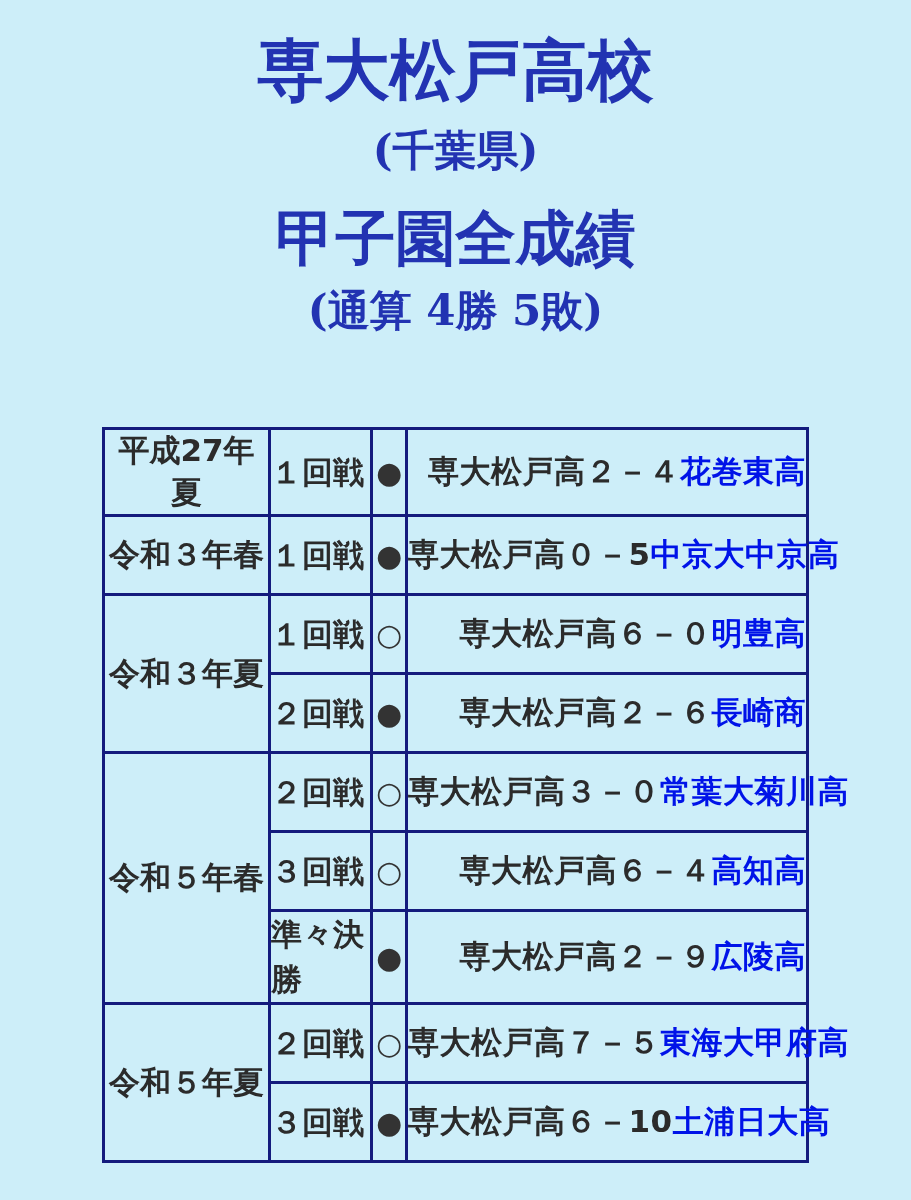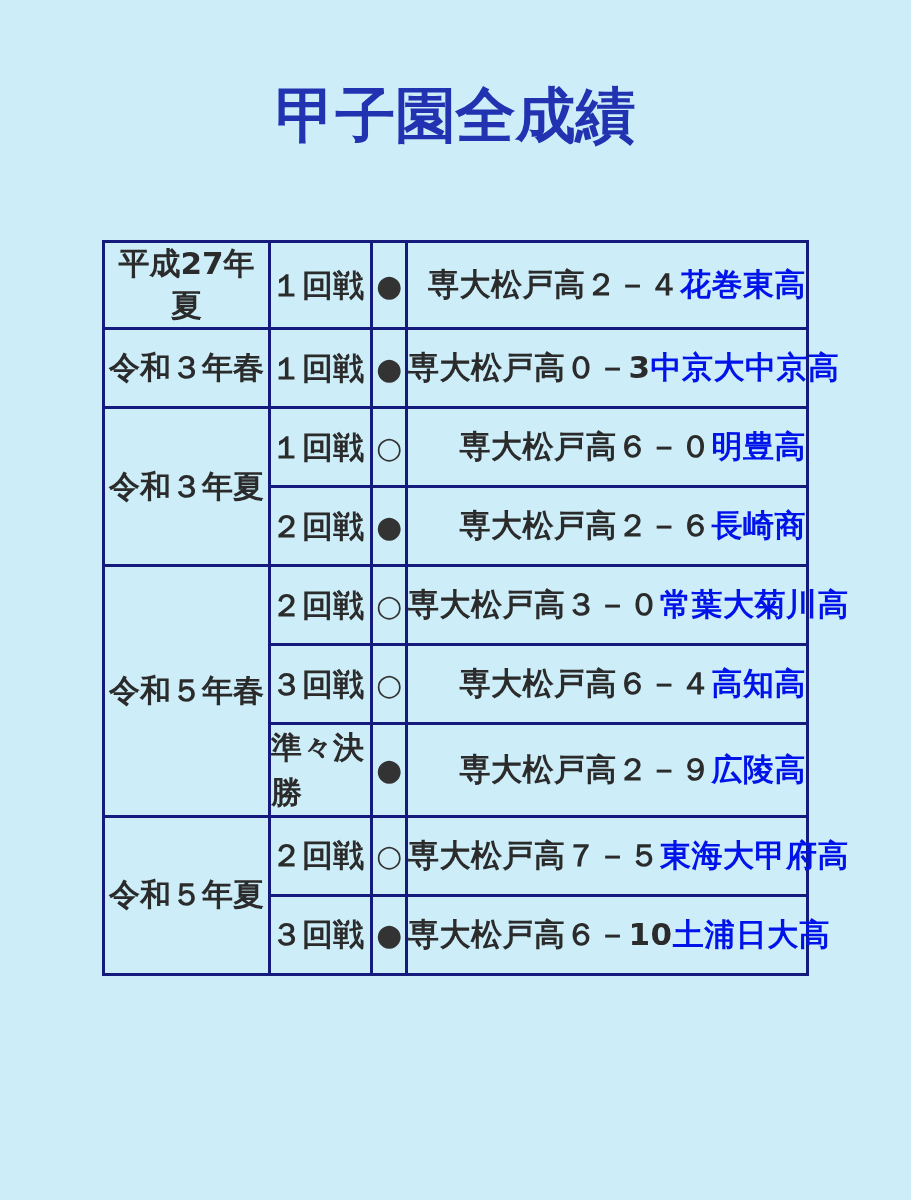--- a/index.html
+++ b/index.html
@@ -32,21 +32,21 @@
     line-height: 1.15;
     color: #2233b2;
     margin-top: 20px;
   }
   .record-title {
     font-family: "DejaVu Serif", "Liberation Serif", serif;
     font-weight: bold;
     font-size: 60px;
     line-height: 1.1;
     color: #2233b2;
-    margin-top: 48px;
+    margin-top: 30px;
   }
   .record-summary {
     font-family: "DejaVu Serif", "Liberation Serif", serif;
     font-weight: bold;
     font-size: 42px;
     line-height: 1.15;
     color: #2233b2;
     margin-top: 16px;
   }
   table.results {
@@ -101,42 +101,45 @@
     white-space: nowrap;
   }
   td.result .opponent {
     color: #0013e8;
   }
 </style>
 </head>
 <body>
 
 <div class="header">
+  <div class="school-title">専大松戸高校</div>
+  <div class="prefecture">(千葉県)</div>
   <div class="record-title">甲子園全成績</div>
+  <div class="record-summary">(通算 4勝 5敗)</div>
 </div>
 
 <table class="results">
   <colgroup>
     <col class="c-era">
       <col class="c-round">
       <col class="c-mark">
       <col>
   </colgroup>
   <tbody>
     <tr class="row">
       <td class="era single">平成27年夏</td>
       <td class="round">１回戦</td>
       <td class="mark">●</td>
       <td class="result"><span>専大松戸高２－４</span><span class="opponent">花巻東高</span></td>
     </tr>
     <tr class="row">
       <td class="era single">令和３年春</td>
       <td class="round">１回戦</td>
       <td class="mark">●</td>
-      <td class="result"><span>専大松戸高０－3</span><span class="opponent">中京大中京高</span></td>
+      <td class="result"><span>専大松戸高０－5</span><span class="opponent">中京大中京高</span></td>
     </tr>
     <tr class="row">
       <td class="era" rowspan="2">令和３年夏</td>
       <td class="round">１回戦</td>
       <td class="mark">○</td>
       <td class="result"><span>専大松戸高６－０</span><span class="opponent">明豊高</span></td>
     </tr>
     <tr class="row">
       <td class="round">２回戦</td>
       <td class="mark">●</td>

